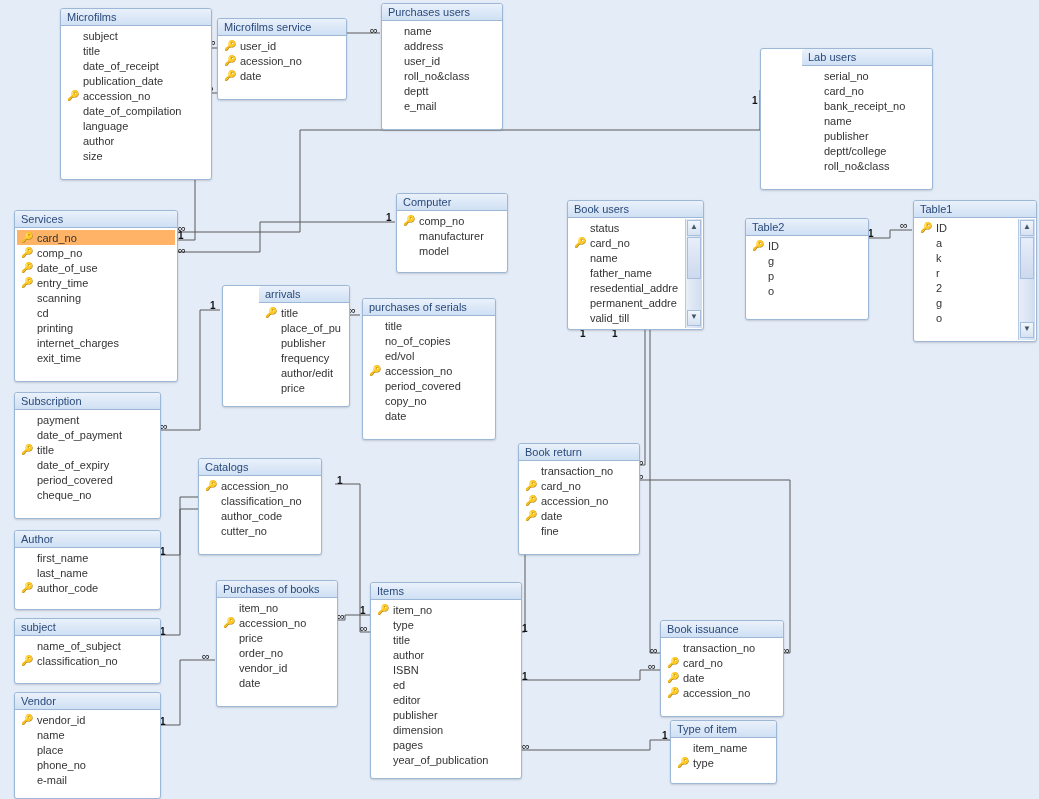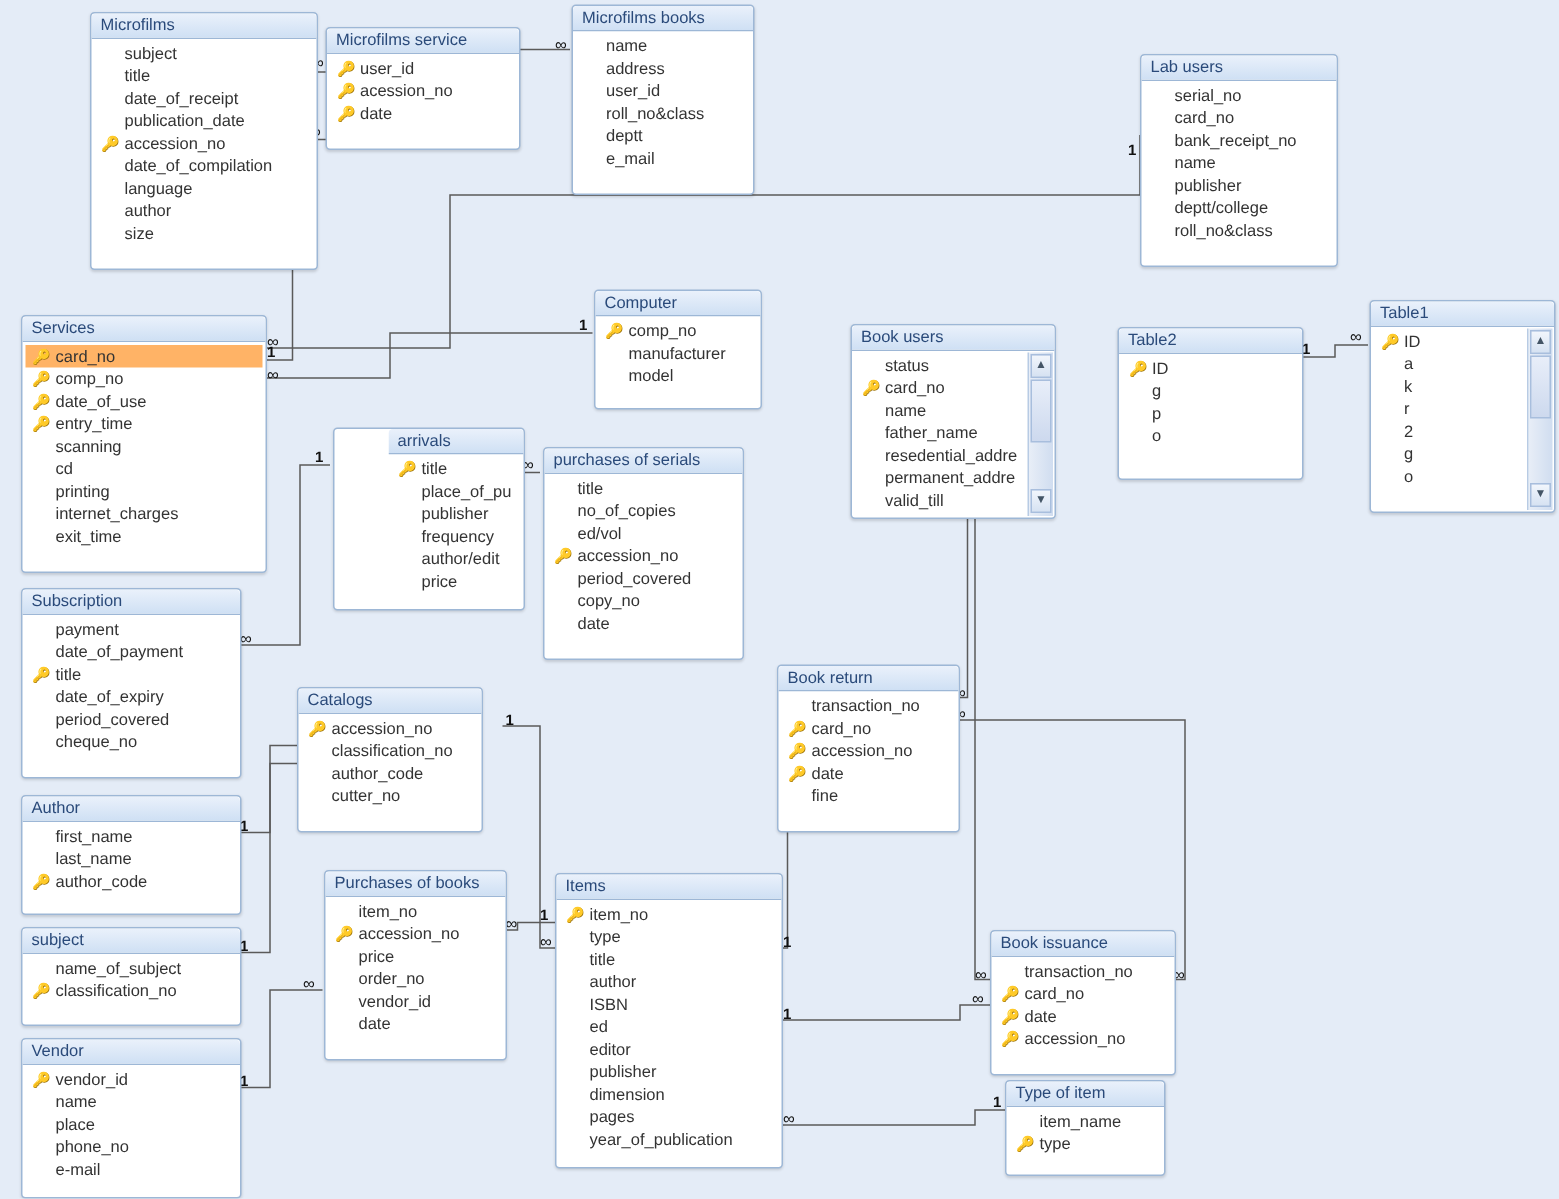--- a/index.html
+++ b/index.html
@@ -157,21 +157,21 @@
             <span class="key">🔑</span>
             <span class="fld">acession_no</span>
           </div>
           <div class="row">
             <span class="key">🔑</span>
             <span class="fld">date</span>
           </div>
         </div>
       </div>
       <div class="tbl" style="left: 381px; top: 3px; width: 120px; min-height: 125px;">
-        <div class="hdr">Microfilms books</div>
+        <div class="hdr">Purchases users</div>
         <div class="body">
           <div class="row">
             <span class="nokey"></span>
             <span class="fld">name</span>
           </div>
           <div class="row">
             <span class="nokey"></span>
             <span class="fld">address</span>
           </div>
           <div class="row">
@@ -185,21 +185,21 @@
           <div class="row">
             <span class="nokey"></span>
             <span class="fld">deptt</span>
           </div>
           <div class="row">
             <span class="nokey"></span>
             <span class="fld">e_mail</span>
           </div>
         </div>
       </div>
-      <div class="tbl" style="left: 760px; top: 36px; width: 130px; min-height: 140px;">
+      <div class="tbl" style="left: 760px; top: 48px; width: 130px; min-height: 140px; padding-left: 41px;">
         <div class="hdr">Lab users</div>
         <div class="body">
           <div class="row">
             <span class="nokey"></span>
             <span class="fld">serial_no</span>
           </div>
           <div class="row">
             <span class="nokey"></span>
             <span class="fld">card_no</span>
           </div>
@@ -276,21 +276,21 @@
           <div class="row">
             <span class="nokey"></span>
             <span class="fld">manufacturer</span>
           </div>
           <div class="row">
             <span class="nokey"></span>
             <span class="fld">model</span>
           </div>
         </div>
       </div>
-      <div class="tbl" style="left: 567px; top: 216px; width: 135px; min-height: 126px;">
+      <div class="tbl" style="left: 567px; top: 200px; width: 135px; min-height: 126px;">
         <div class="hdr">Book users</div>
         <div class="body" style="margin-right: 16px;">
           <div class="row">
             <span class="nokey"></span>
             <span class="fld">status</span>
           </div>
           <div class="row">
             <span class="key">🔑</span>
             <span class="fld">card_no</span>
           </div>

